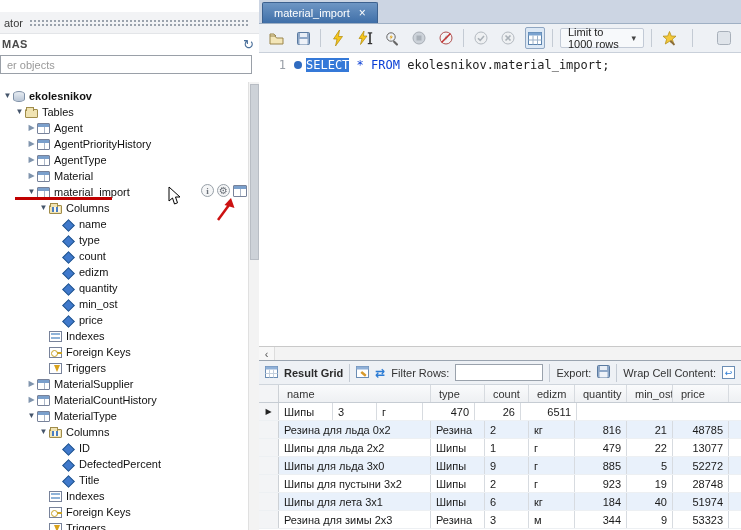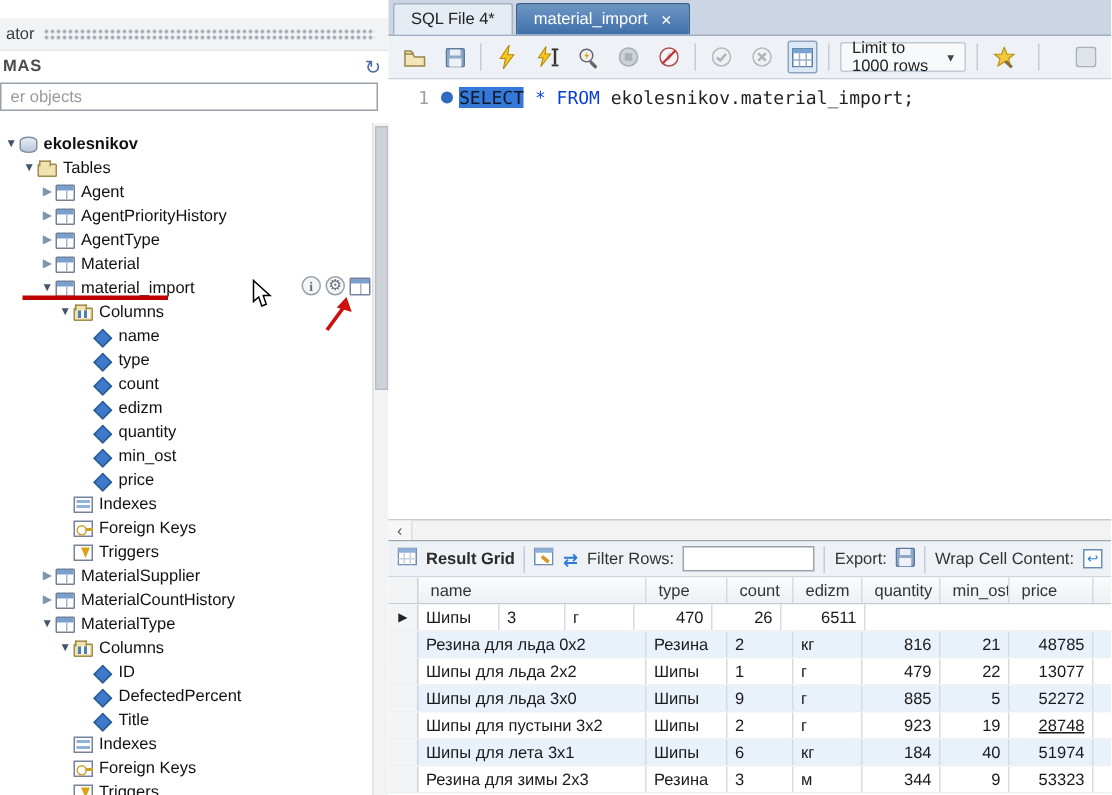--- a/index.html
+++ b/index.html
@@ -70,21 +70,21 @@
   .tb-ic{width:20px;height:22px;display:flex;align-items:center;justify-content:center;flex:none}
   .tb-ic.pressed{border:1px solid #8fa6c2;background:#dce8f5;border-radius:2px}
   .limit-dd{display:flex;align-items:center;gap:8px;height:20px;padding:0 7px;background:#f7f9fb;border:1px solid #c2cad6;border-radius:2px;color:#222}
   .dd-arrow{font-size:9px;color:#444}
 
   .editor{flex:1;display:flex;background:#fff;overflow:hidden}
   .gutter{width:30px;text-align:right;padding:5px 3px 0 0;color:#9aa0a8;font:12px "DejaVu Sans Mono","Liberation Mono",monospace;flex:none}
   .marker{width:17px;padding-top:8px;display:flex;justify-content:center;flex:none}
   .dot{width:8px;height:8px;border-radius:50%;background:#2f6bc0}
   .code{padding-top:5px;font:12px "DejaVu Sans Mono","Liberation Mono",monospace;white-space:pre;color:#222}
-  .tk-sel{background:var(--sel);color:#0f172a}
+  .tk-sel{background:var(--sel);color:#ffffff}
   .tk-kw{color:var(--kw)}
   .tk-plain{color:#222}
 
   .hscroll{height:14px;background:#f3f3f3;border-top:1px solid #c9c9c9;display:flex;align-items:center;flex:none}
   .hleft{width:16px;height:100%;display:flex;align-items:center;justify-content:center;color:#555;border-right:1px solid #ddd;font-size:11px;background:#f7f7f7}
 
   .result{height:170px;display:flex;flex-direction:column;border-top:1px solid #9aa4b0;flex:none}
   .rtb{height:24px;background:#eef1f5;border-bottom:1px solid #cfd5dc;display:flex;align-items:center;gap:6px;padding:0 6px;flex:none;overflow:hidden;white-space:nowrap}
   .rtb .lbl{color:#333}
   .rtb .lbl.b{font-weight:bold;color:#2b2b2b}
@@ -288,23 +288,20 @@
       <polygon points="19,2 22.5,12 12.5,9" fill="#cc1111"></polygon>
     </svg>
     <svg class="cursor-svg" width="14" height="20" viewBox="0 0 14 20">
       <polygon points="1,1 1,15 4.5,12 6.5,18 9.5,16.8 7.5,11 12,11" fill="#fff" stroke="#000" stroke-width="1"></polygon>
     </svg>
   </div>
 
   <div id="main">
 
     <div class="tabbar">
-      <div class="tab">
-        <span>SQL File 4*</span>
-      </div>
       <div class="tab active">
         <span>material_import</span>
         <span class="tclose">×</span>
       </div>
     </div>
 
     <div class="toolbar">
       <span class="tb-ic">
         <svg width="15" height="13">
             <path d="M1 4 v-2 h4 l1 1.5 h1" fill="#f3e6b8" stroke="#9a854a"></path>
@@ -502,21 +499,21 @@
             <div class="gcell dcell fill" style="flex: 1 1 0%;"></div>
           </div>
           <div class="grow">
             <div class="gcell gutter-cell" style="width: 20px;"></div>
             <div class="gcell dcell c0" style="width: 152px;">Шипы для пустыни 3x2</div>
             <div class="gcell dcell c1" style="width: 54px;">Шипы</div>
             <div class="gcell dcell c2" style="width: 44px;">2</div>
             <div class="gcell dcell c3" style="width: 46px;">г</div>
             <div class="gcell dcell c4" style="width: 52px;">923</div>
             <div class="gcell dcell c5" style="width: 46px;">19</div>
-            <div class="gcell dcell c6" style="width: 56px; text-decoration: underline;">28748</div>
+            <div class="gcell dcell c6" style="width: 56px;">28748</div>
             <div class="gcell dcell fill" style="flex: 1 1 0%;"></div>
           </div>
           <div class="grow alt">
             <div class="gcell gutter-cell" style="width: 20px;"></div>
             <div class="gcell dcell c0" style="width: 152px;">Шипы для лета 3x1</div>
             <div class="gcell dcell c1" style="width: 54px;">Шипы</div>
             <div class="gcell dcell c2" style="width: 44px;">6</div>
             <div class="gcell dcell c3" style="width: 46px;">кг</div>
             <div class="gcell dcell c4" style="width: 52px;">184</div>
             <div class="gcell dcell c5" style="width: 46px;">40</div>

